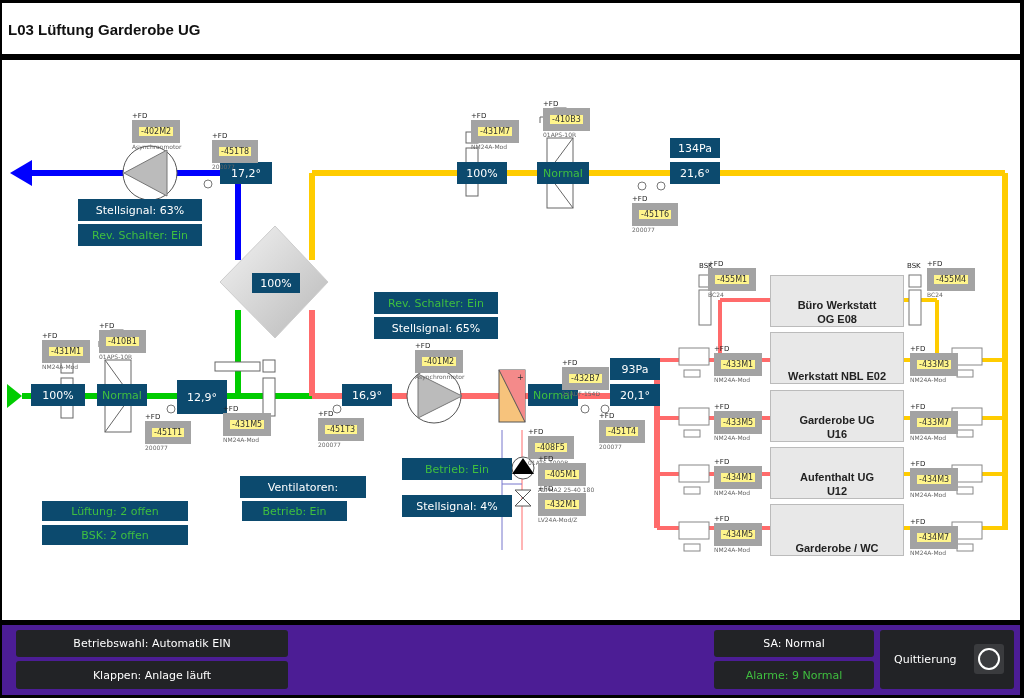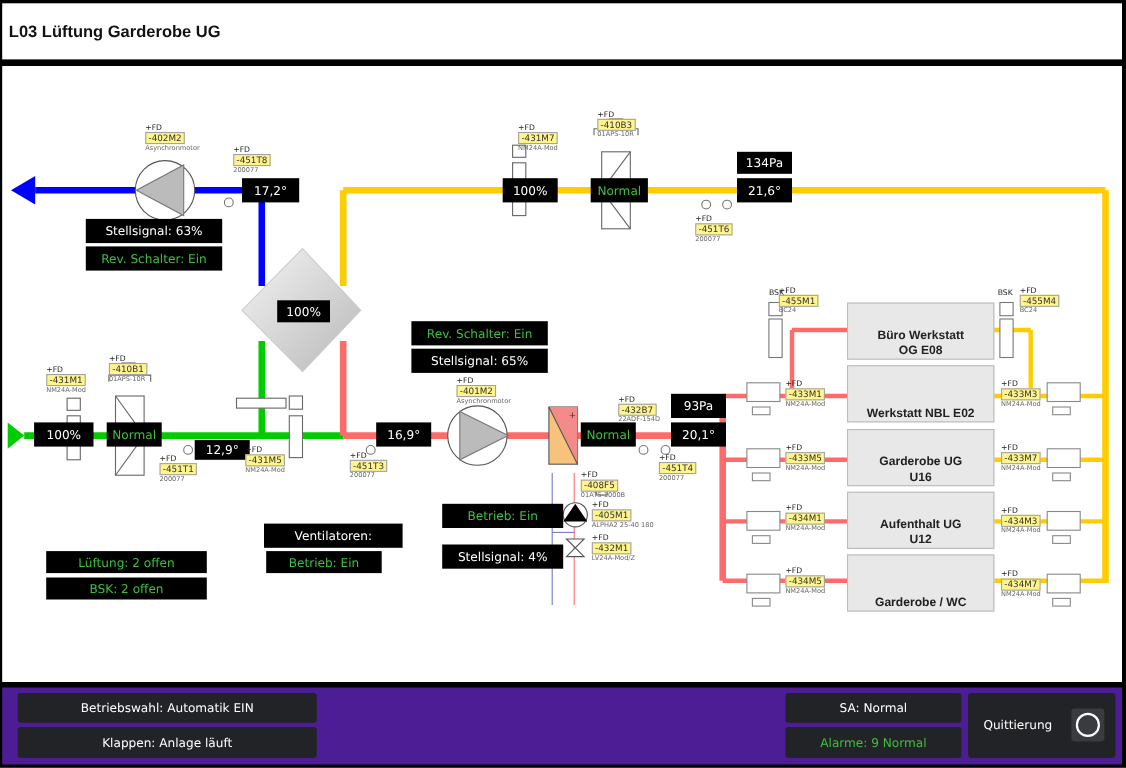--- a/index.html
+++ b/index.html
@@ -2,24 +2,24 @@
 <html><head>
 <meta charset="utf-8">
 <style>
   html,body{margin:0;padding:0;}
   body{width:1024px;height:698px;background:#000;position:relative;overflow:hidden;font-family:"DejaVu Sans",sans-serif;}
   .header{position:absolute;left:2px;top:3px;width:1018px;height:51px;background:#fff;}
   .header .title{position:absolute;left:6px;top:18px;font-family:"Liberation Sans",sans-serif;font-weight:bold;font-size:15px;color:#111;}
   .main{position:absolute;left:2px;top:60px;width:1018px;height:560px;background:#fff;}
   .footer{position:absolute;left:2px;top:625px;width:1018px;height:70px;background:#4c1d95;}
   svg text{font-family:"DejaVu Sans",sans-serif;}
-  .pill{position:absolute;background:#000000;color:#fff;border-radius:0;display:flex;align-items:center;justify-content:center;font-size:11px;white-space:nowrap;overflow:hidden;}
+  .pill{position:absolute;background:#0c4a6e;color:#fff;border-radius:0;display:flex;align-items:center;justify-content:center;font-size:11px;white-space:nowrap;overflow:hidden;}
   .pill.green{color:#3fbf3f;}
   .tag{position:absolute;font-size:7px;color:#222;line-height:8px;font-family:"DejaVu Sans",sans-serif;}
-  .tag .code{display:inline-block;background:#fff58c;border:1px solid #a3a3a3;padding:0 2px;font-size:8px;line-height:9px;color:#333;}
+  .tag .code{display:inline-block;background:#fff58c;border:7px solid #a3a3a3;padding:0 2px;font-size:8px;line-height:9px;color:#333;}
   .tag .sub{color:#666;font-size:6px;}
   .room{position:absolute;background:#e8e8e8;border:1px solid #bbb;display:flex;align-items:flex-end;justify-content:center;text-align:center;font-family:"Liberation Sans",sans-serif;font-weight:bold;font-size:11px;color:#222;line-height:14px;}
   .fbtn{position:absolute;background:#222326;color:#fff;border-radius:3px;display:flex;align-items:center;justify-content:center;font-size:11px;}
   .fbtn.green{color:#3fbf3f;}
 </style>
 </head>
 <body>
 
 <div class="header">
   <div class="title">L03 Lüftung Garderobe UG</div>
@@ -172,21 +172,21 @@
   <div class="pill" style="left:218px;top:102px;width:52px;height:22px">17,2°</div>
   <div class="pill" style="left:76px;top:139px;width:124px;height:22px">Stellsignal: 63%</div>
   <div class="pill green" style="left:76px;top:164px;width:124px;height:22px">Rev. Schalter: Ein</div>
   <div class="pill" style="left:455px;top:102px;width:50px;height:22px">100%</div>
   <div class="pill green" style="left:535px;top:102px;width:52px;height:22px">Normal</div>
   <div class="pill" style="left:668px;top:78px;width:50px;height:20px">134Pa</div>
   <div class="pill" style="left:668px;top:102px;width:50px;height:22px">21,6°</div>
   <div class="pill" style="left:250px;top:213px;width:48px;height:20px">100%</div>
   <div class="pill" style="left:29px;top:324px;width:54px;height:22px">100%</div>
   <div class="pill green" style="left:95px;top:324px;width:50px;height:22px">Normal</div>
-  <div class="pill" style="left:175px;top:340px;width:50px;height:18px">12,9°</div>
+  <div class="pill" style="left:175px;top:320px;width:50px;height:34px">12,9°</div>
   <div class="pill" style="left:340px;top:324px;width:50px;height:22px">16,9°</div>
   <div class="pill green" style="left:372px;top:232px;width:124px;height:22px">Rev. Schalter: Ein</div>
   <div class="pill" style="left:372px;top:257px;width:124px;height:22px">Stellsignal: 65%</div>
   <div class="pill green" style="left:526px;top:324px;width:50px;height:22px">Normal</div>
   <div class="pill" style="left:608px;top:298px;width:50px;height:22px">93Pa</div>
   <div class="pill" style="left:608px;top:324px;width:50px;height:22px">20,1°</div>
   <div class="pill green" style="left:400px;top:398px;width:110px;height:22px">Betrieb: Ein</div>
   <div class="pill" style="left:400px;top:435px;width:110px;height:22px">Stellsignal: 4%</div>
 
   <div class="tag" style="left:130px;top:52px"><div>+FD</div><span class="code">-402M2</span><div class="sub">Asynchronmotor</div></div>

